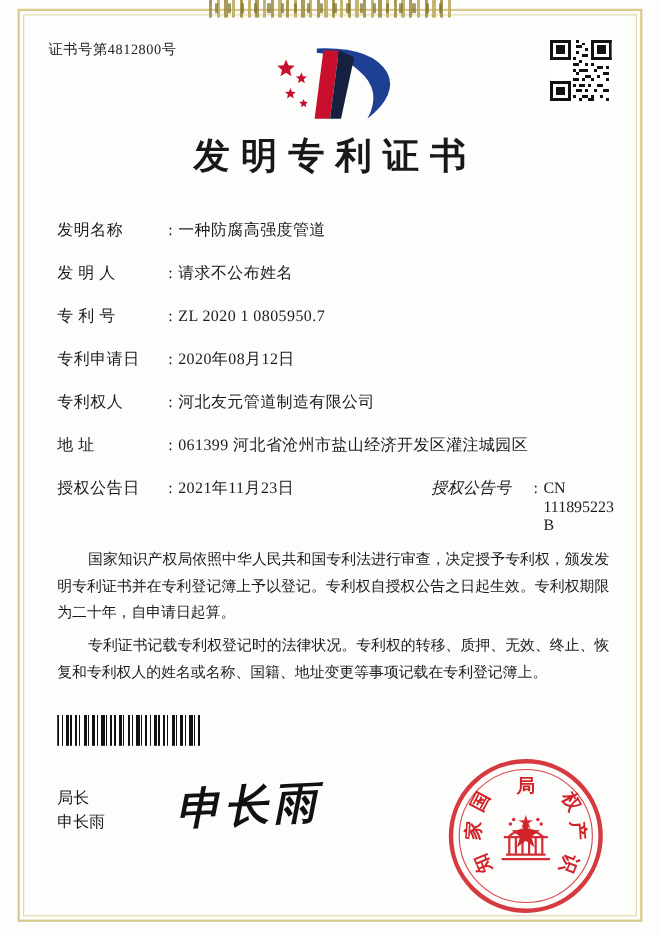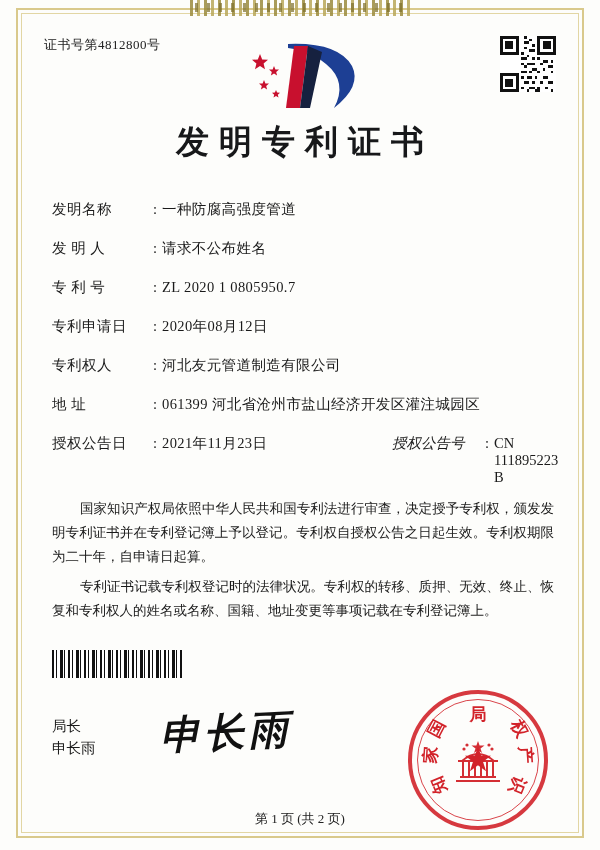--- a/index.html
+++ b/index.html
@@ -467,15 +467,14 @@
           <circle cx="17" cy="8" r="1.6"></circle>
           <circle cx="14" cy="12" r="1.6"></circle>
           <circle cx="39" cy="8" r="1.6"></circle>
           <circle cx="42" cy="12" r="1.6"></circle>
         </g>
       </svg>
     </div>
     <div class="seal-star">★</div>
   </div>
 
-  <div class="page-footer">第 1 页 (共 2 页)</div>
 
 </div>
 
 </body></html>

